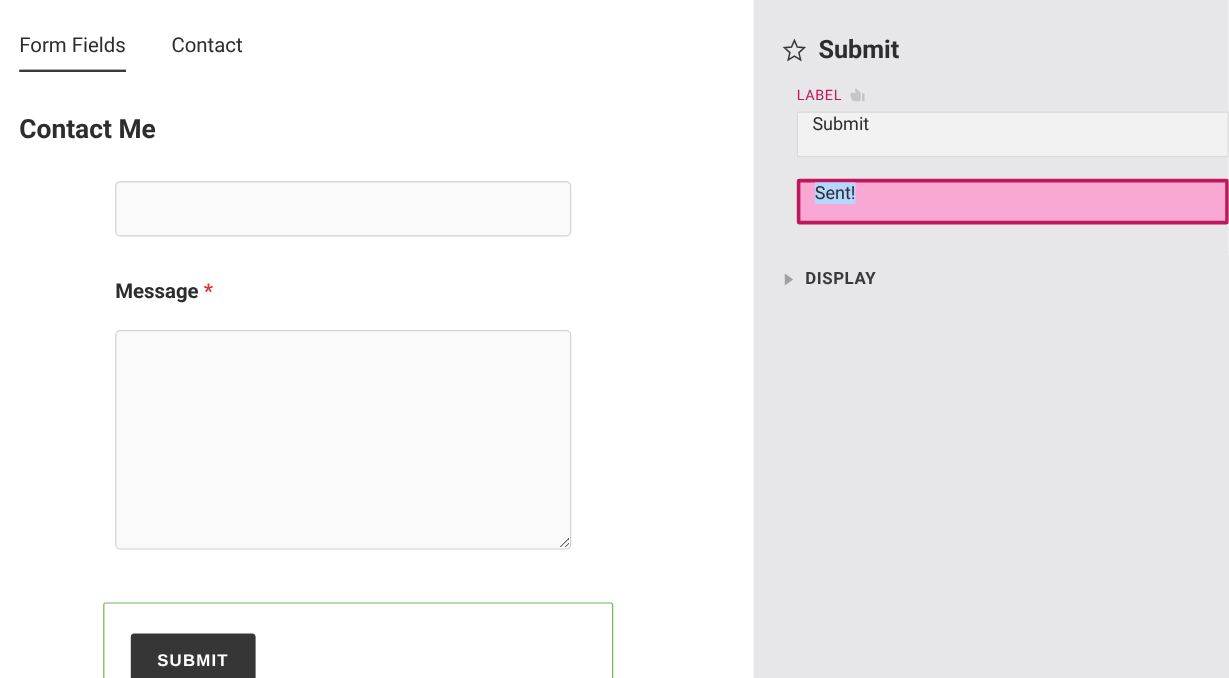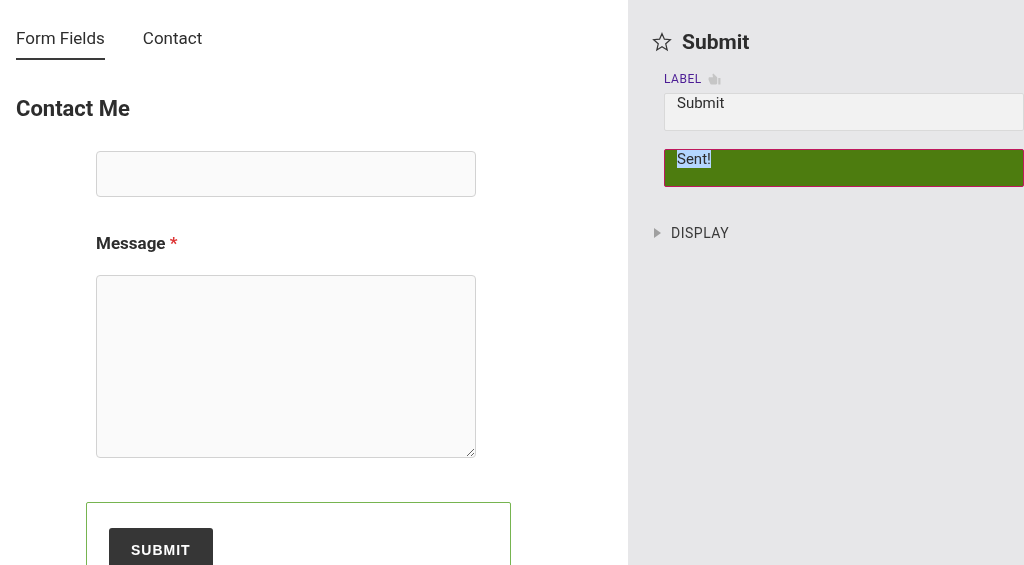--- a/index.html
+++ b/index.html
@@ -26,31 +26,31 @@
 
     .submit-container { margin-top: 40px; width: 425px; border: 1px solid #76b450; border-radius: 2px; padding: 25px 22px; margin-left: -10px; }
     .submit-btn { background: #363636; color: #fff; font-weight: 600; letter-spacing: 1px; font-size: 14px; padding: 14px 22px; border: none; border-radius: 3px; cursor: pointer; }
 
     
     .panel-header { display: flex; align-items: center; gap: 10px; }
     .star { width: 20px; height: 20px; stroke: #363636; fill: none; stroke-width: 1.5; cursor: pointer; }
     .panel-title { font-size: 21px; font-weight: 700; }
 
     .field-block { margin-top: 18px; padding-left: 12px; }
-    .field-label { font-size: 12px; letter-spacing: 0.5px; color: #4c1d95; display: flex; align-items: center; gap: 6px; }
+    .field-label { font-size: 12px; letter-spacing: 0.5px; color: #be185d; display: flex; align-items: center; gap: 6px; }
     .thumbs-down { width: 13px; height: 13px; fill: #c6c6c6; }
 
     .field-input { margin-top: 7px; width: 100%; height: 38px; background: #f2f2f2; border: 1px solid #d9d9d9; padding: 0 12px; font-size: 15px; color: #2d2d2d; border-radius: 2px; }
-    .field-input.focused { border: 1px solid #be185d; background: #4d7c0f; }
+    .field-input.focused { border: 3px solid #be185d; background: #f9a8d4; }
     .field-input.focused .sel { background: #b4d7ff; }
 
     .sections { margin-top: 28px; padding-left: 0; }
     .section { display: flex; align-items: center; gap: 10px; padding: 10px 0; cursor: pointer; }
     .caret { width: 0; height: 0; border-top: 5px solid transparent; border-bottom: 5px solid transparent; border-left: 7px solid #a0a0a0; margin-left: 2px; }
-    .section-label { font-size: 14px; font-weight: 400; letter-spacing: 0.5px; color: #3a3a3a; }
+    .section-label { font-size: 14px; font-weight: 700; letter-spacing: 0.5px; color: #3a3a3a; }
 
   </style>
 </head>
 <body>
 
 <div class="app">
   <div class="left">
     <div class="tabs">
       <div class="tab active">Form Fields</div>
       <div class="tab">Contact</div>

